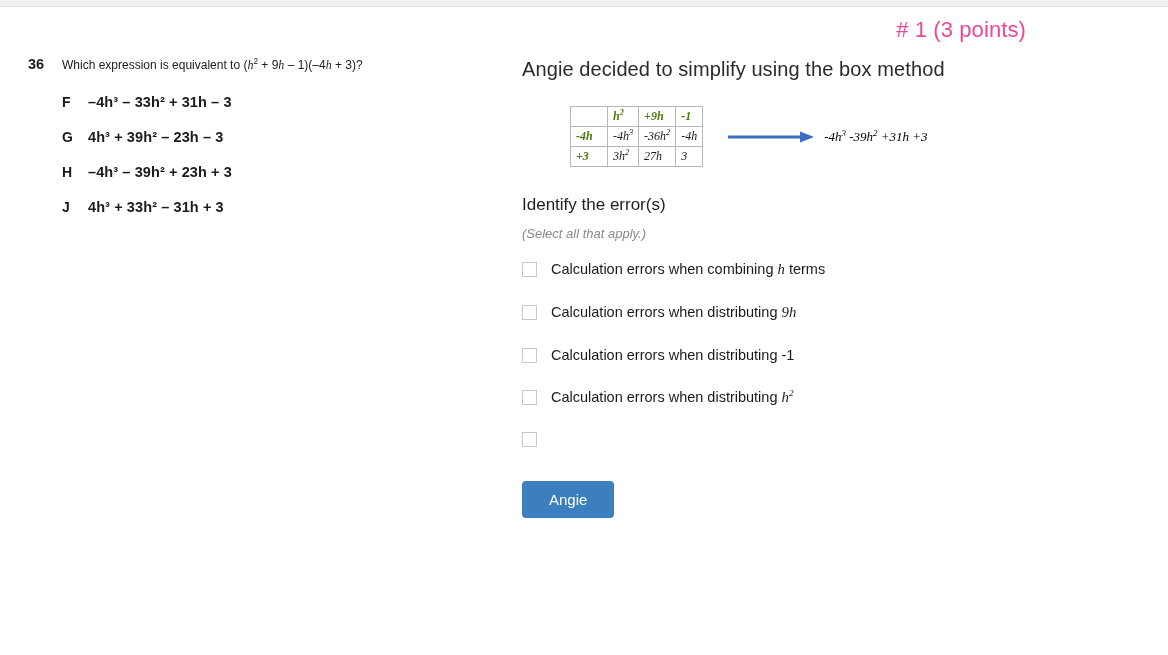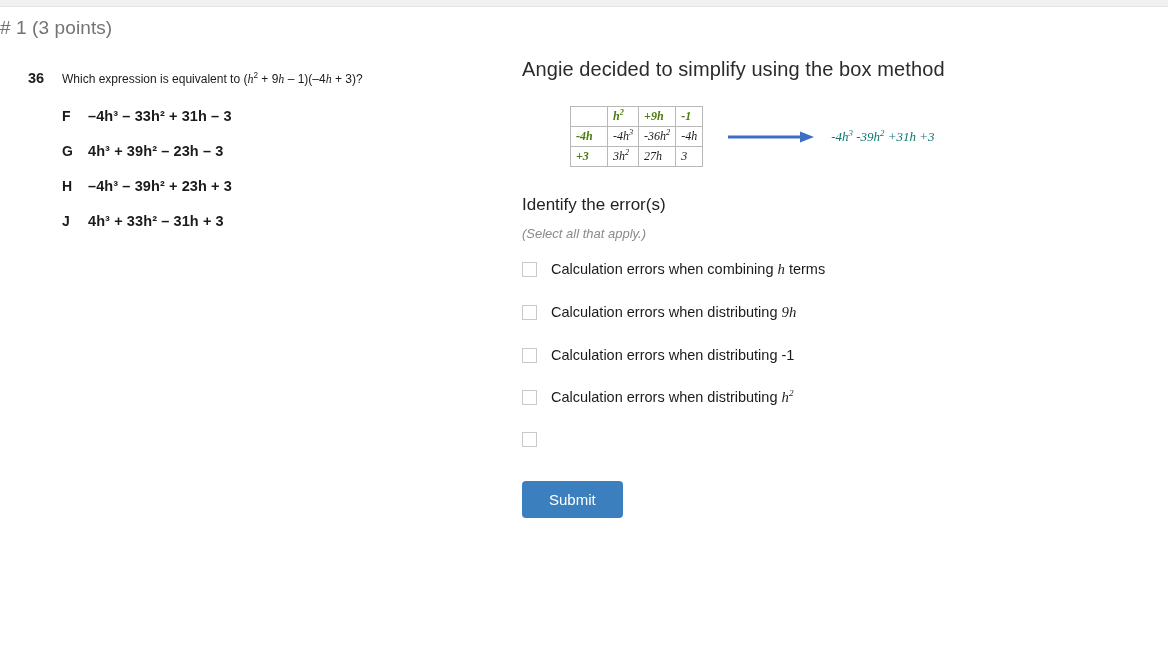--- a/index.html
+++ b/index.html
@@ -24,31 +24,31 @@
     height: 6px;
     background: #f1f1f1;
     border-bottom: 1px solid #e3e3e3;
   }
 
   
   #page-title {
     position: absolute;
     left: 0; top: 17px;
     width: 1026px;
-    text-align: left;
-    font-size: 19px;
+    text-align: right;
+    font-size: 22px;
     font-family: "Liberation Sans", sans-serif;
-    color: #737373;
+    color: #ec4899;
     letter-spacing: 0.1px;
   }
 
   
   #left-pane {
     position: absolute;
-    left: 0; top: 70px;
+    left: 0; top: 56px;
     width: 512px;
   }
   #stem-row {
     display: flex;
     align-items: baseline;
     padding-left: 28px;
   }
   #stem-number {
     font-weight: bold;
     font-size: 14.5px;
@@ -132,25 +132,25 @@
     font-style: italic;
     color: #1a1a1a;
   }
   #arrow-wrap {
     display: flex;
     align-items: center;
     margin-left: 25px;
   }
   #arrow-svg { display: block; }
   #result-expr {
-    margin-left: 15px;
+    margin-left: 8px;
     font-family: "Liberation Serif", serif;
     font-style: italic;
     font-size: 13px;
-    color: #0f766e;
+    color: #000000;
     white-space: nowrap;
   }
 
   
   #prompt-title {
     margin-top: 28px;
     font-size: 17px;
     color: #222;
     font-weight: 400;
   }
@@ -303,14 +303,14 @@
       <span class="opt-box"></span>
       <span class="opt-label"><span>Calculation errors when distributing </span><span class="mathi"><span>h</span><sup class="sup">2</sup></span><span></span></span>
     </div>
 
     <div class="opt-row">
       <span class="opt-box"></span>
     </div>
 
   </div>
 
-  <button id="submit-button">Submit</button>
+  <button id="submit-button">Angie</button>
 </div>
 
 </body></html>

